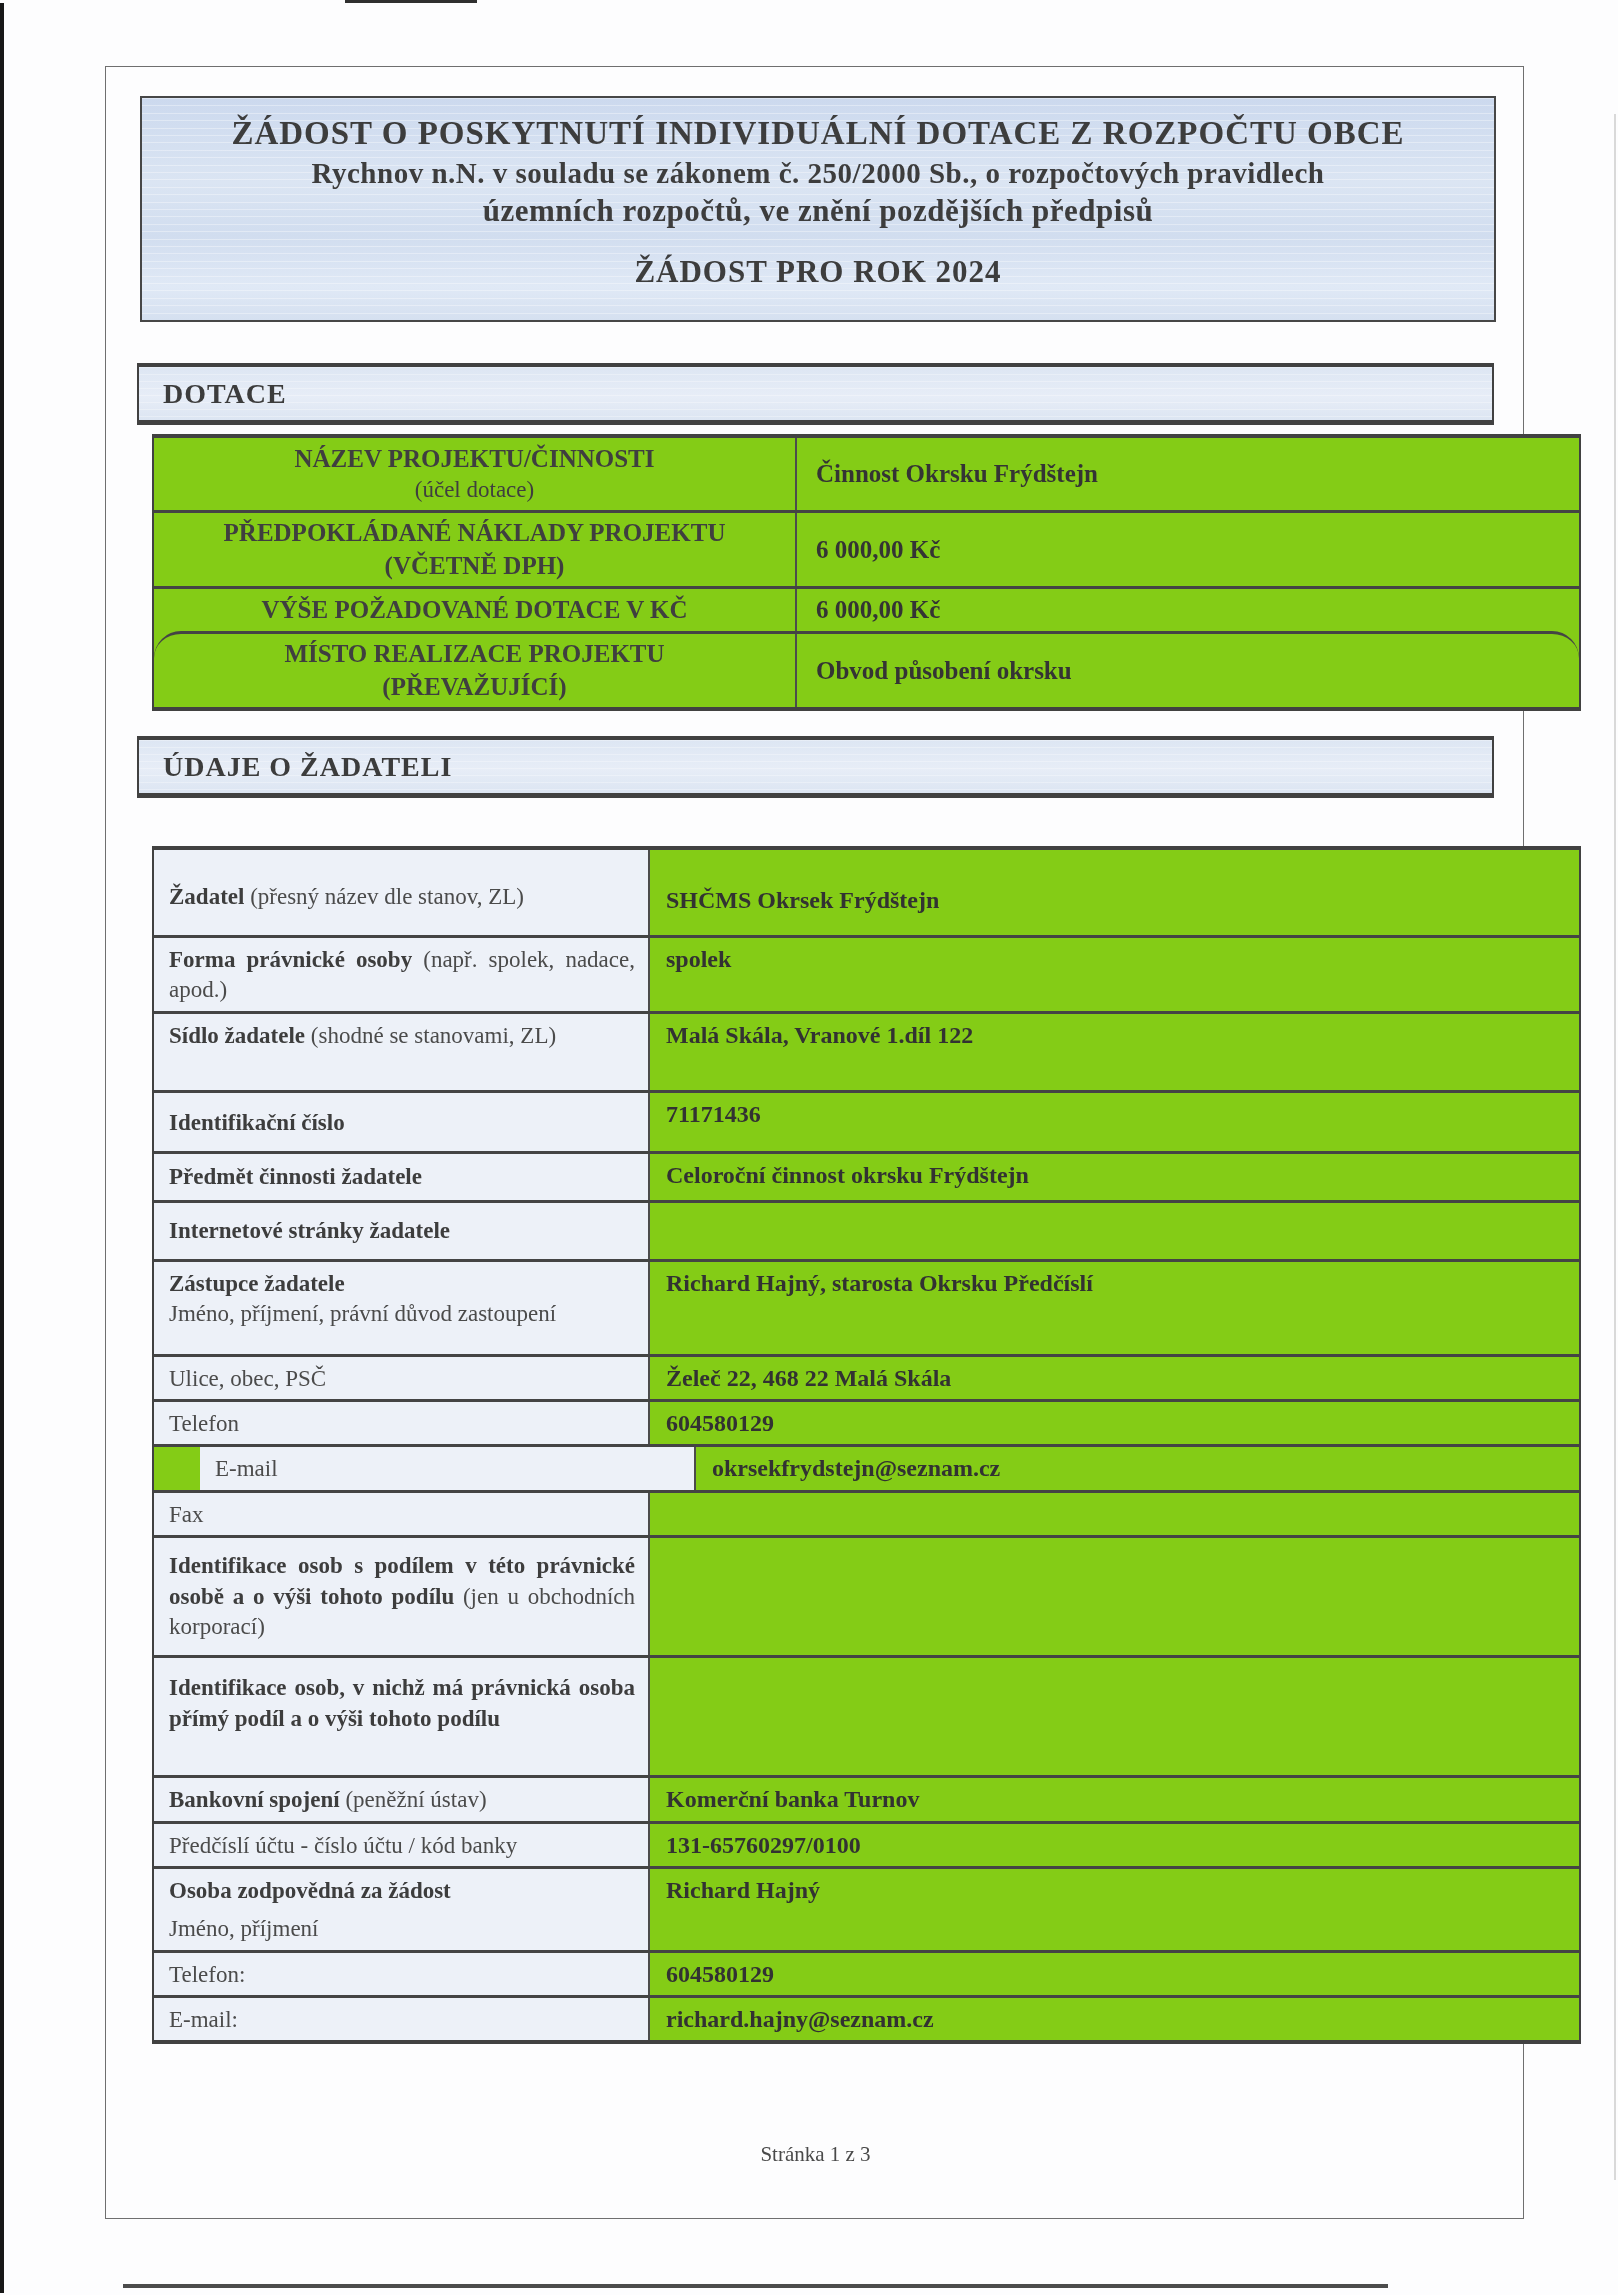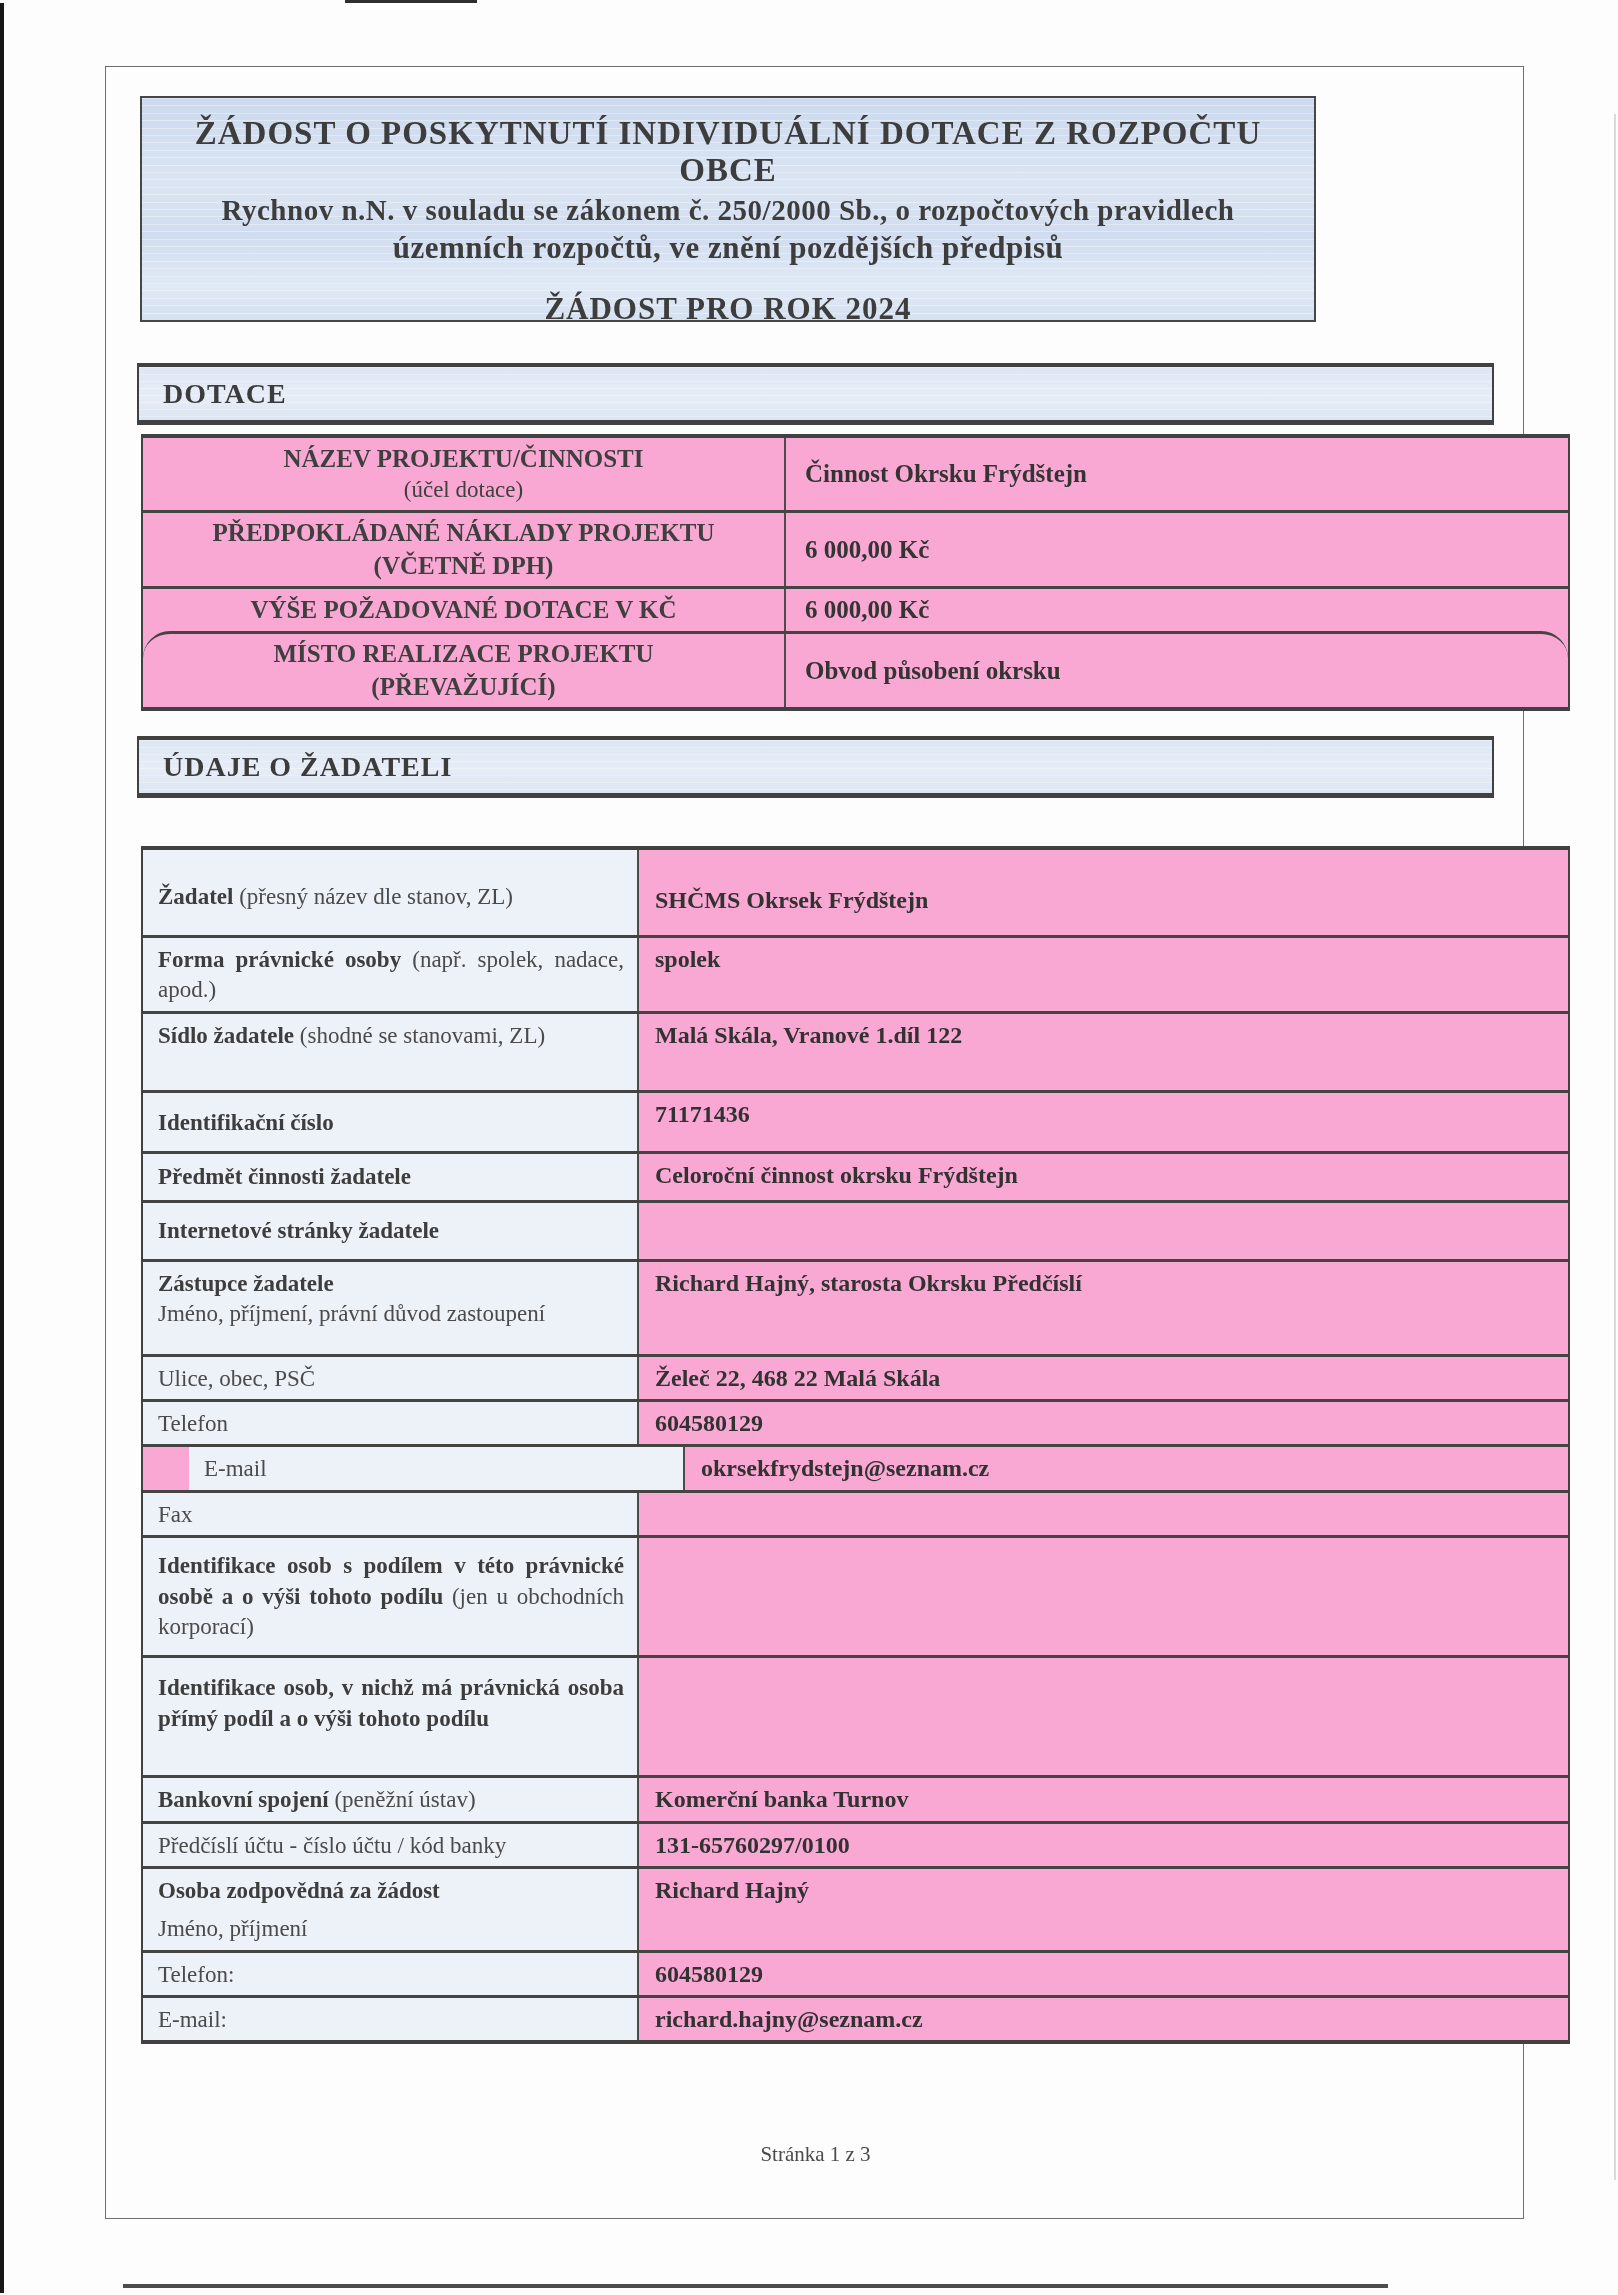--- a/index.html
+++ b/index.html
@@ -12,21 +12,21 @@
   
   .artifact{position:absolute;}
   #edge-left{left:0;top:3px;width:3.5px;height:2290px;background:#181818;}
   #edge-top{left:345px;top:0;width:132px;height:3px;background:#2f2f2f;}
   #edge-bottom{left:123px;top:2284px;width:1265px;height:4.4px;background:#4c4c4c;}
   #edge-right{left:1614px;top:114px;width:1.5px;height:2066px;background:#d9d9d9;}
   
   #frame{position:absolute;left:105px;top:66px;width:1417px;height:2151px;border:1.5px solid #6f6f6f;}
   
   #header-box{
-    position:absolute;left:140px;top:96px;width:1176px;height:226px;box-sizing:border-box;
+    position:absolute;left:140px;top:96px;width:1356px;height:226px;box-sizing:border-box;
     border:2.5px solid #474747;text-align:center;color:#3d3d3d;
     background-image:
       repeating-linear-gradient(180deg, rgba(255,255,255,.35) 0 1px, rgba(255,255,255,0) 1px 7.4px),
       linear-gradient(180deg,#ccd9ee 0%,#dbe5f3 38%,#d1ddef 62%,#e0e9f6 85%,#d5e0f0 100%);
   }
   .h-line{font-weight:bold;}
   .h-line1{font-size:33px;margin-top:17px;letter-spacing:1px;}
   .h-line2{font-size:29px;margin-top:5px;letter-spacing:0.5px;}
   .h-line3{font-size:31px;margin-top:3px;letter-spacing:0.5px;}
   .h-line4{font-size:31px;margin-top:25px;letter-spacing:1px;}
@@ -36,22 +36,22 @@
     border-style:solid;border-color:#414141;border-width:4.4px 2.5px 5px 2.5px;
     display:flex;align-items:center;padding-left:24px;
     font-weight:bold;font-size:28px;letter-spacing:1px;color:#3c3c3c;
     background-image:
       repeating-linear-gradient(180deg, rgba(255,255,255,.3) 0 1px, rgba(255,255,255,0) 1px 7px),
       linear-gradient(180deg,#dde6f3,#e7edf7 55%,#dce5f2);
   }
   #bar-dotace{top:363px;}
   #bar-udaje{top:736px;}
   
-  .tbl{position:absolute;left:141px;width:1429px;box-sizing:border-box;
-       border:2.5px solid #414141;border-top-width:4px;border-bottom-width:4.4px;background:#f9a8d4;}
+  .tbl{position:absolute;left:152px;width:1429px;box-sizing:border-box;
+       border:2.5px solid #414141;border-top-width:4px;border-bottom-width:4.4px;background:#84cc16;}
   #table1{top:434px;}
   #table2{top:846px;}
   .row{display:grid;box-sizing:border-box;border-top:3.5px solid #444;}
   .row:first-child{border-top:none;}
   
   #table1 .row{grid-template-columns:643px 1fr;}
   .t1-label{
     box-sizing:border-box;border-right:2px solid #4c4c4c;
     display:flex;flex-direction:column;justify-content:center;align-items:center;
     text-align:center;font-weight:bold;font-size:25px;line-height:1.3;color:#3f3f3f;padding:4px 12px;

